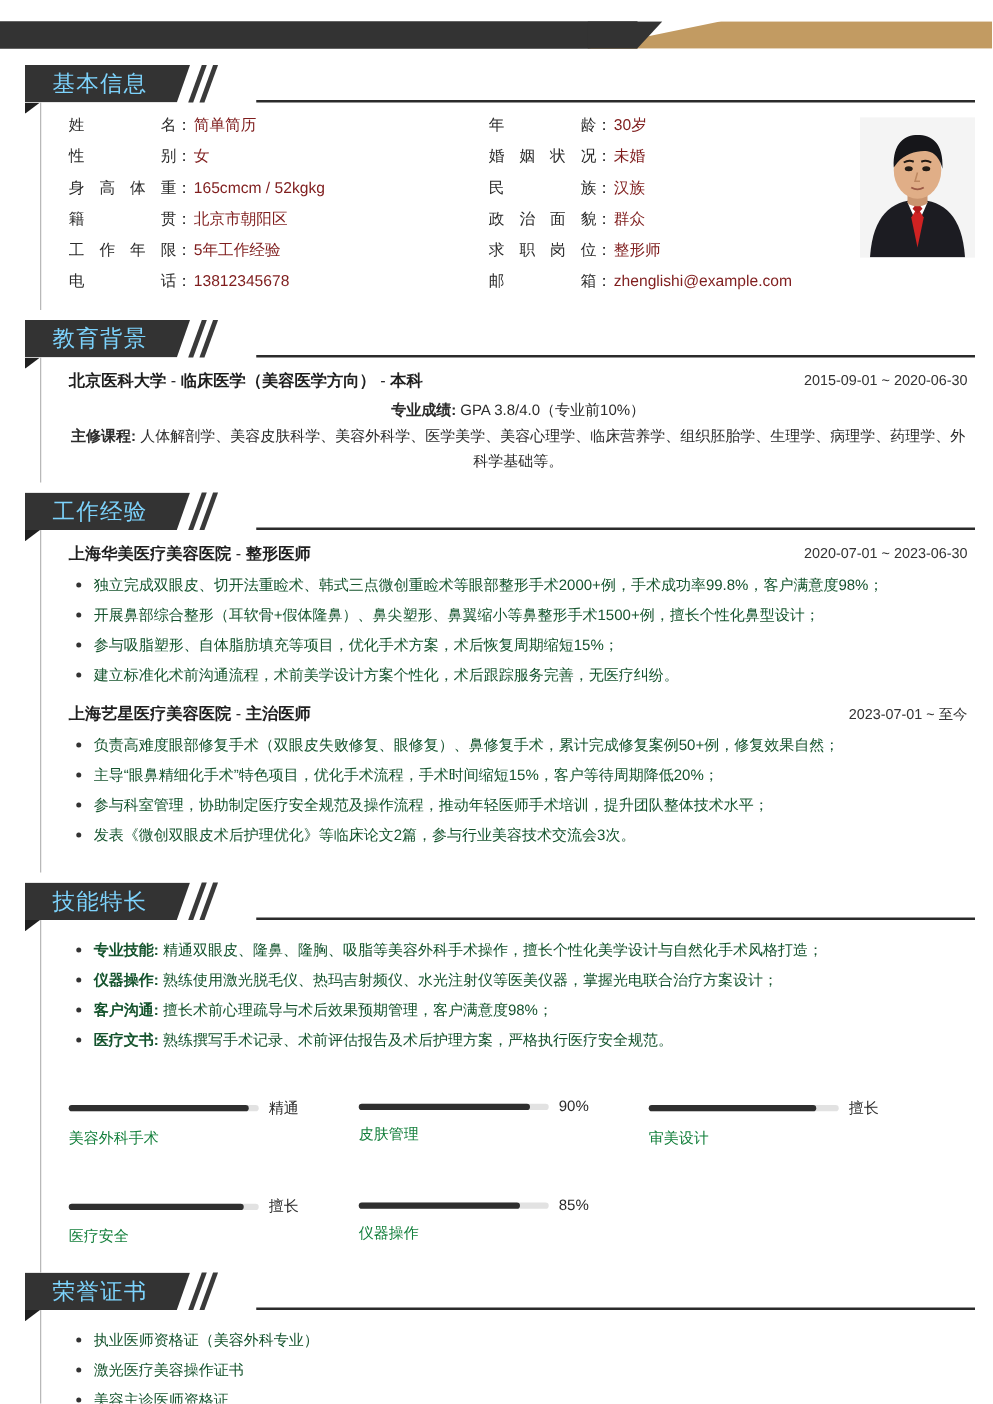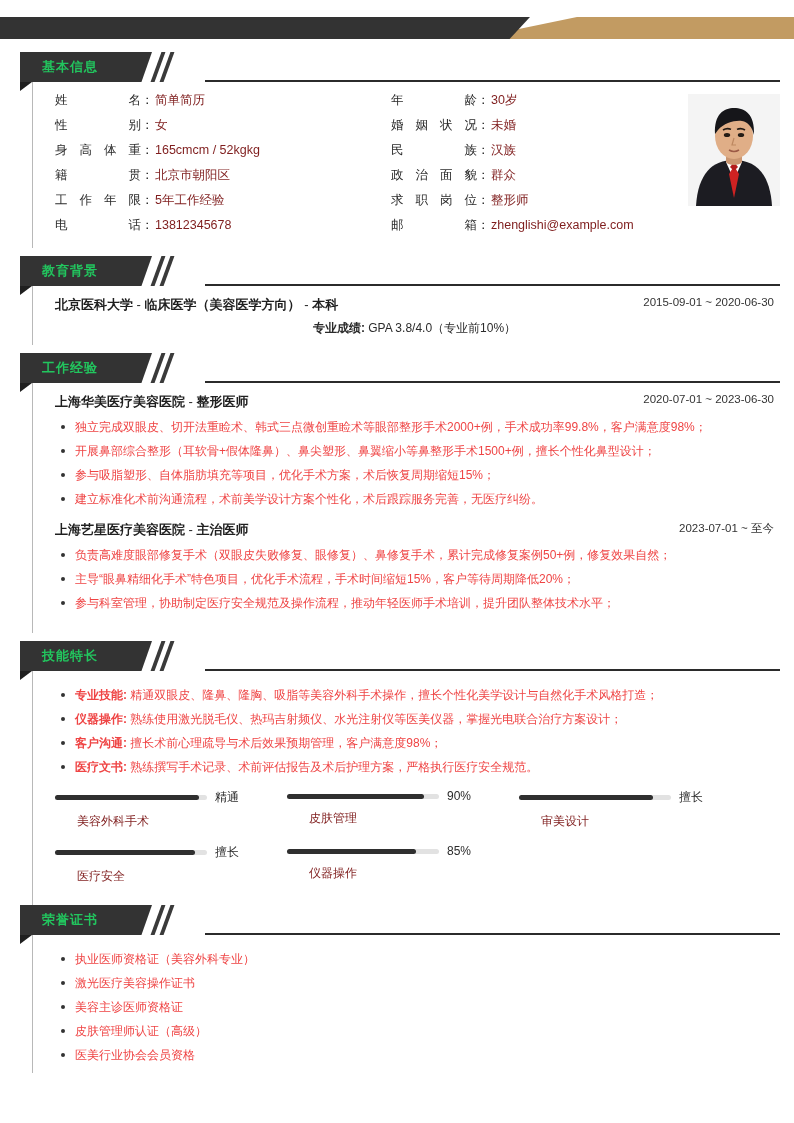--- a/index.html
+++ b/index.html
@@ -58,23 +58,23 @@
     left: 0; top: 0;
     height: 30px;
     background: #333333;
     display: flex;
     align-items: center;
     padding: 0 8px 0 22px;
     clip-path: polygon(0 0, 100% 0, 92% 100%, 0 100%);
     min-width: 132px;
   }
   .sec-tab-text {
-    color: #22c55e;
-    font-size: 13px;
-    font-weight: bold;
+    color: #7dd3fc;
+    font-size: 18px;
+    font-weight: normal;
     letter-spacing: 1px;
     white-space: nowrap;
   }
   .sec-stripes {
     position: absolute;
     top: 0;
     height: 30px;
     width: 40px;
   }
   .sec-stripes i {
@@ -138,21 +138,21 @@
     width: 92px;
     height: 112px;
     background: #f2f2f2;
     overflow: hidden;
   }
 
   
   .entry-head {
     display: flex;
     justify-content: space-between;
-    align-items: flex-start;
+    align-items: center;
     margin-bottom: 4px;
     gap: 36px;
   }
   .entry-title {
     font-size: 13px;
     font-weight: bold;
     color: #1f1f1f;
   }
   .entry-title .sep { font-weight: normal; }
   .entry-date {
@@ -166,21 +166,21 @@
     margin-bottom: 1px;
     text-align: center;
   }
   .kv-line b { font-weight: bold; }
   .ul-list { list-style: none; margin: 2px 0 0 0; }
   .ul-list li {
     position: relative;
     padding-left: 20px;
     font-size: 12px;
     line-height: 24px;
-    color: #ef4444;
+    color: #14532d;
   }
   .ul-list li::before {
     content: "";
     position: absolute;
     left: 6px;
     top: 10px;
     width: 4px; height: 4px;
     border-radius: 50%;
     background: #333;
   }
@@ -194,20 +194,21 @@
     margin-top: 10px;
   }
   .bar-item {
     width: 232px;
     margin-bottom: 14px;
   }
   .bar-top {
     display: flex;
     align-items: center;
     gap: 8px;
+    margin-top: 24px;
   }
   .bar-track {
     position: relative;
     width: 152px;
     height: 5px;
     background: #e2e2e2;
     border-radius: 3px;
   }
   .bar-fill {
     position: absolute;
@@ -216,23 +217,22 @@
     background: #2f2f2f;
     border-radius: 3px;
   }
   .bar-level {
     font-size: 12px;
     color: #2b2b2b;
     white-space: nowrap;
   }
   .bar-name {
     font-size: 12px;
-    color: #7f1d1d;
+    color: #15803d;
     margin-top: 7px;
-    margin-left: 22px;
   }
 
   .spacer-sm { height: 8px; }
 </style>
 </head>
 <body>
 
 <div class="page">
 
   <div class="top-banner">
@@ -417,20 +417,24 @@
       <div class="sec-body">
         <div class="entry-head">
           <div class="entry-title">
             <span>北京医科大学</span><span class="sep"> - </span><span>临床医学（美容医学方向）</span><span class="sep"> - </span><span>本科</span>
           </div>
           <div class="entry-date">2015-09-01 ~ 2020-06-30</div>
         </div>
         <div class="kv-line">
           <b>专业成绩:</b>
           <span>GPA 3.8/4.0（专业前10%）</span>
+        </div>
+        <div class="kv-line">
+          <b>主修课程:</b>
+          <span>人体解剖学、美容皮肤科学、美容外科学、医学美学、美容心理学、临床营养学、组织胚胎学、生理学、病理学、药理学、外科学基础等。</span>
         </div>
       </div>
     </div>
 
     <div class="spacer-sm"></div>
 
     <div class="section">
       <div class="sec-head">
         <div class="sec-tab">
           <span class="sec-tab-text">工作经验</span>
@@ -463,20 +467,21 @@
           <div class="entry-head">
             <div class="entry-title">
               <span>上海艺星医疗美容医院</span><span class="sep"> - </span><span>主治医师</span>
             </div>
             <div class="entry-date">2023-07-01 ~ 至今</div>
           </div>
           <ul class="ul-list">
             <li>负责高难度眼部修复手术（双眼皮失败修复、眼修复）、鼻修复手术，累计完成修复案例50+例，修复效果自然；</li>
             <li>主导“眼鼻精细化手术”特色项目，优化手术流程，手术时间缩短15%，客户等待周期降低20%；</li>
             <li>参与科室管理，协助制定医疗安全规范及操作流程，推动年轻医师手术培训，提升团队整体技术水平；</li>
+            <li>发表《微创双眼皮术后护理优化》等临床论文2篇，参与行业美容技术交流会3次。</li>
           </ul>
         </div>
 
       </div>
     </div>
 
     <div class="spacer-sm"></div>
 
     <div class="section">
       <div class="sec-head">

